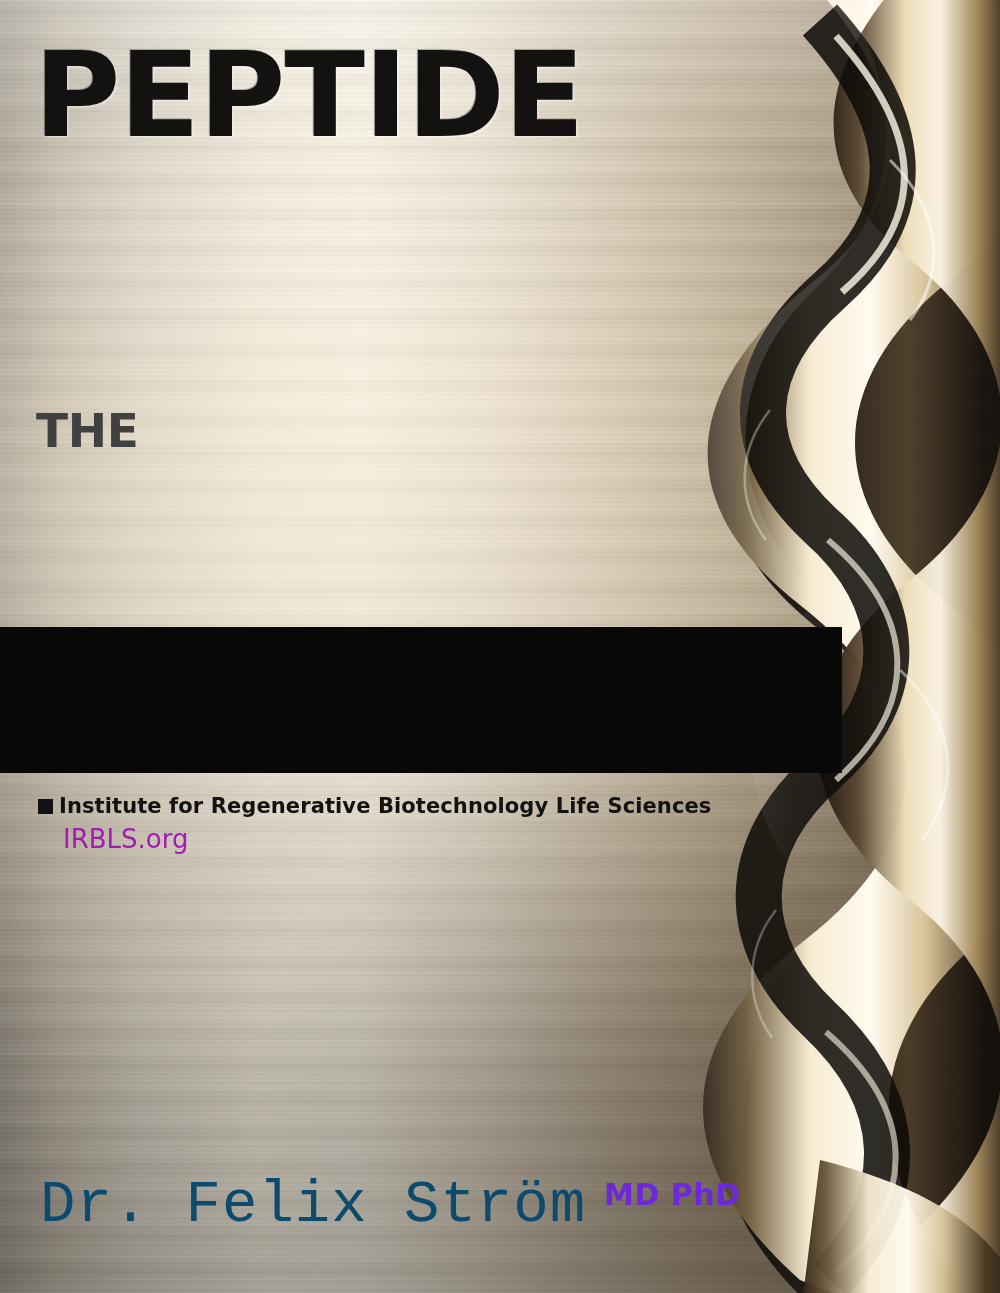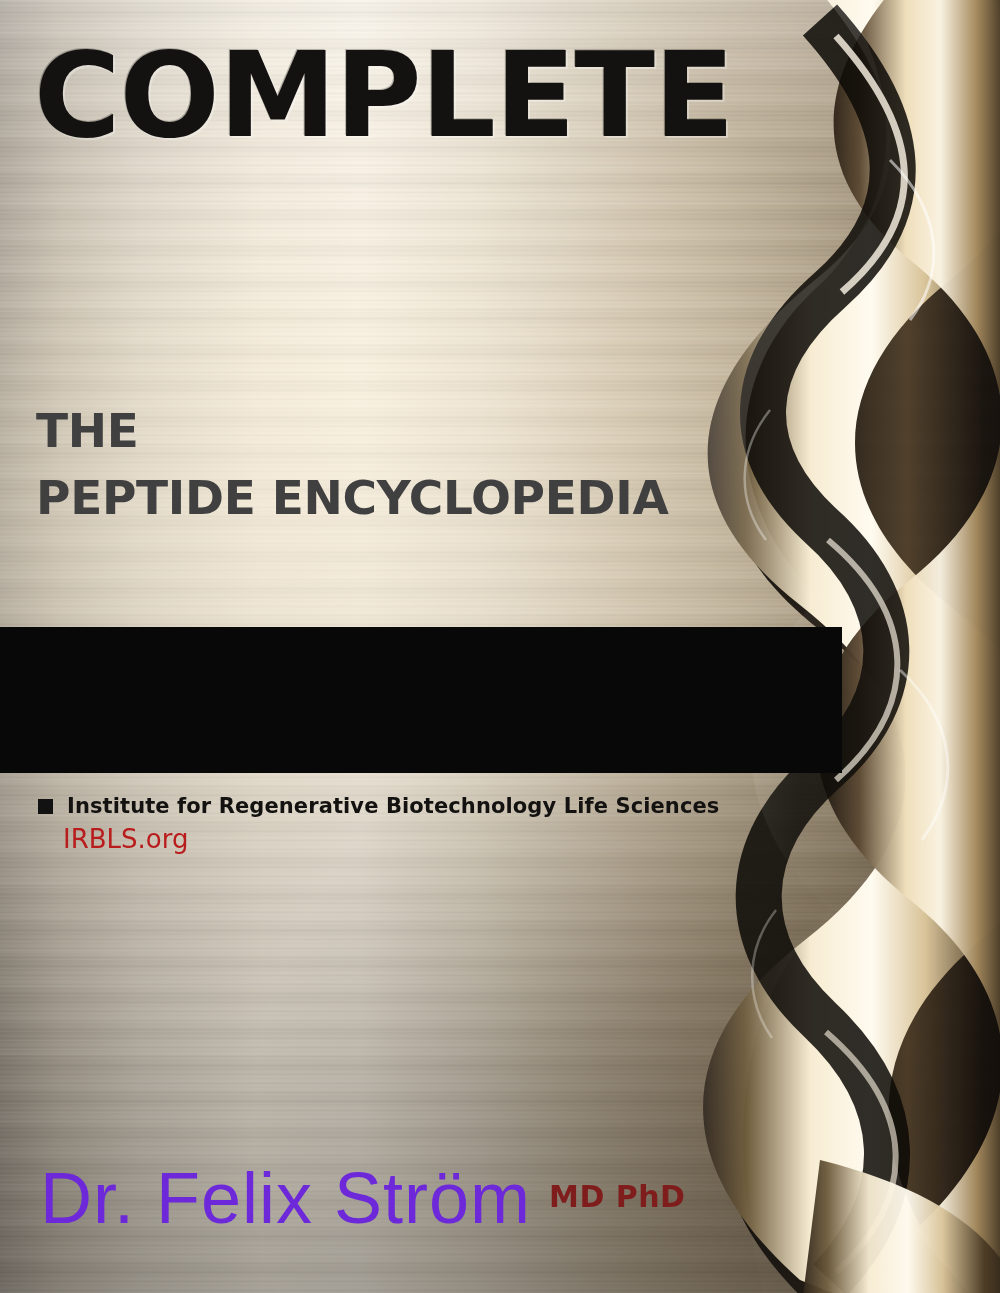--- a/index.html
+++ b/index.html
@@ -147,21 +147,21 @@
     line-height: 1.37;
     letter-spacing: 0.1px;
   }
 
   .org-row {
     position: absolute;
     left: 38px;
     top: 793px;
     display: flex;
     align-items: flex-start;
-    gap: 14px;
+    gap: 6px;
   }
   .org-bullet {
     width: 15px;
     height: 15px;
     background: #121212;
     margin-top: 6px;
     flex: none;
   }
   .org-name {
     font-family: "DejaVu Sans", sans-serif;
@@ -171,44 +171,44 @@
     letter-spacing: 0.1px;
     line-height: 1.25;
   }
   .org-url {
     position: absolute;
     left: 63px;
     top: 824px;
     font-family: "DejaVu Sans", sans-serif;
     font-weight: 400;
     font-size: 26px;
-    color: #b91c1c;
+    color: #a21caf;
   }
 
   .author-row {
     position: absolute;
     left: 40px;
     bottom: 54px;
     display: flex;
     align-items: baseline;
     gap: 18px;
   }
   .author-name {
-    font-family: Liberation Sans, sans-serif;
+    font-family: Liberation Mono, monospace;
     font-weight: 400;
-    font-size: 72px;
+    font-size: 59px;
     letter-spacing: 1px;
-    color: #6d28d9;
+    color: #0c4a6e;
   }
   .author-credentials {
     font-family: "DejaVu Sans", sans-serif;
     font-weight: 700;
     font-size: 30px;
     letter-spacing: 0.5px;
-    color: #7f1d1d;
+    color: #6d28d9;
     position: relative;
     top: -16px;
   }
 </style>
 </head>
 <body>
 
 <div class="cover">
 
   <div class="bg-base"></div>
@@ -298,25 +298,24 @@
                L 380,1340 L 300,1340
                C 250,1150 270,1020 360,930
                C 260,840 250,700 350,620
                C 250,520 250,390 355,300
                C 450,200 430,70 330,-40 Z" fill="url(#sheen)" opacity="0.35"></path>
 
       <path d="M350,1180 C 470,1210 540,1260 560,1340 L 330,1340 Z" fill="url(#gold1)" opacity="0.95"></path>
     </svg>
   </div>
 
-  <div class="title-main">COMPLETE</div>
+  <div class="title-main">PEPTIDE</div>
 
   <div class="subtitle-block">
     <div class="sub-line">THE</div>
-    <div class="sub-line">PEPTIDE ENCYCLOPEDIA</div>
   </div>
 
   <div class="black-bar"></div>
 
   <div class="org-row">
     <div class="org-bullet"></div>
     <div class="org-name">Institute for Regenerative Biotechnology Life Sciences</div>
   </div>
   <div class="org-url">IRBLS.org</div>
 

